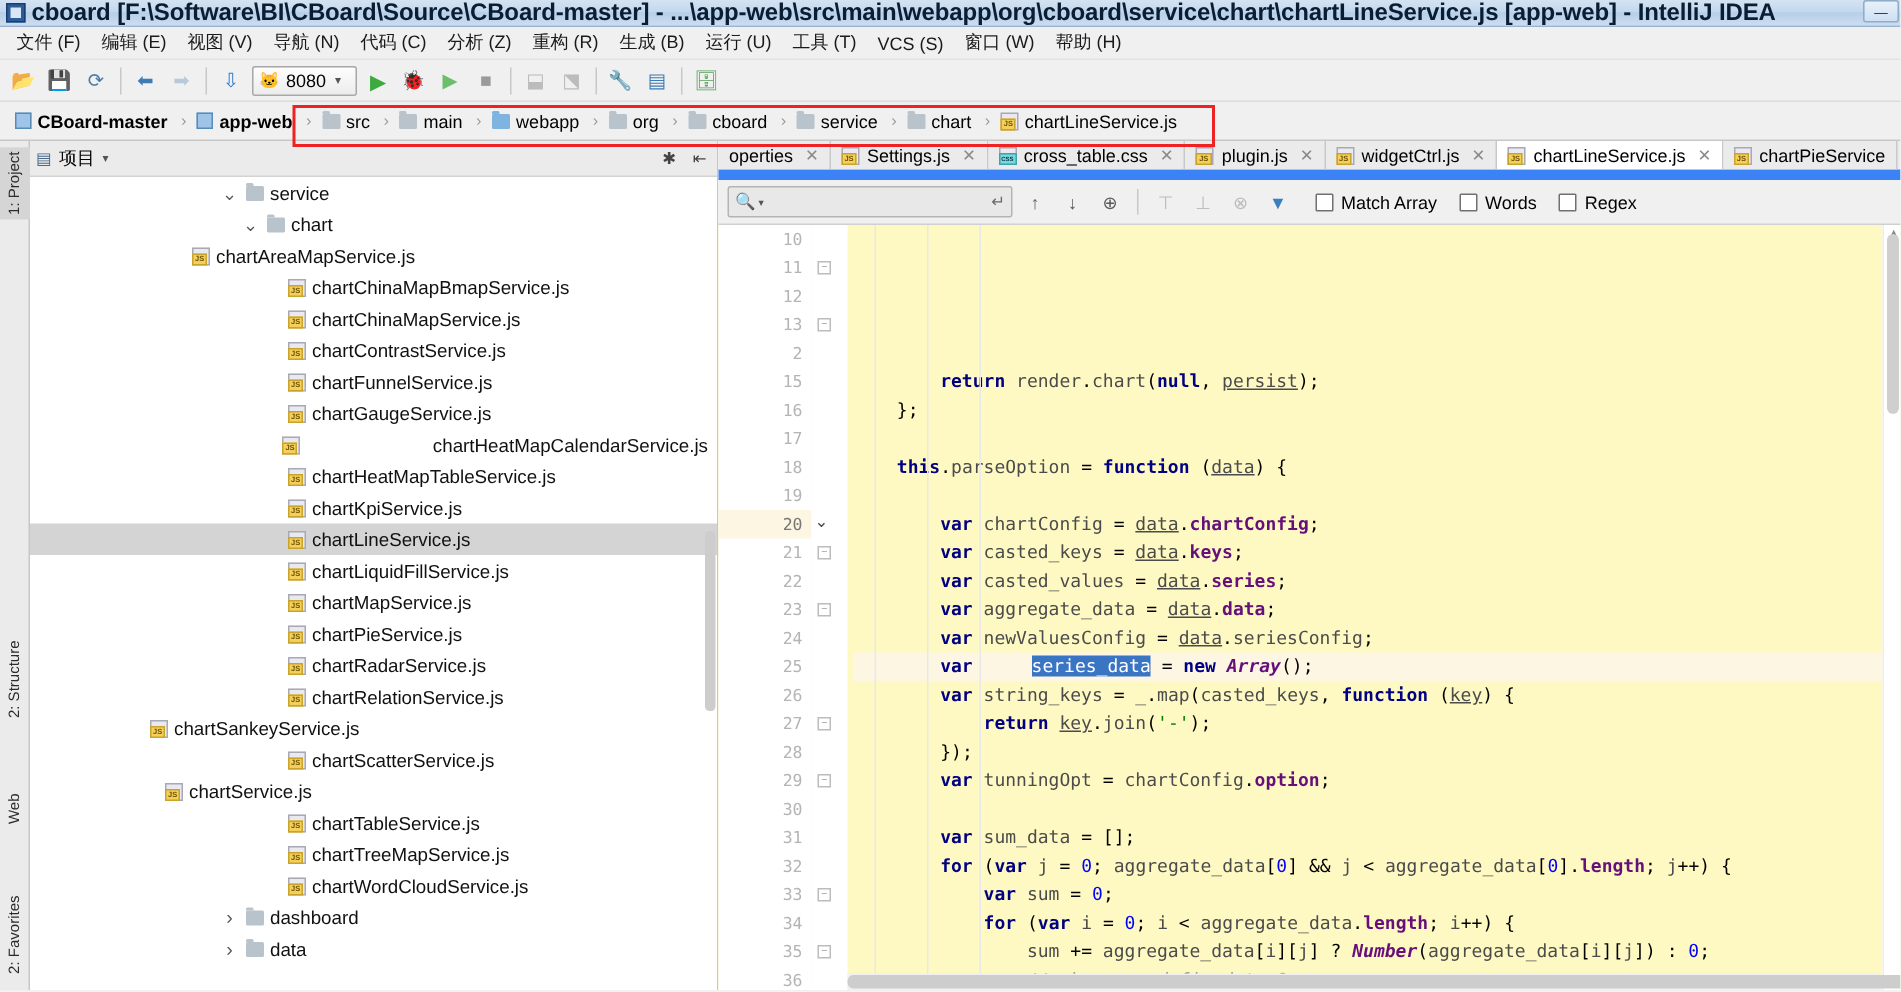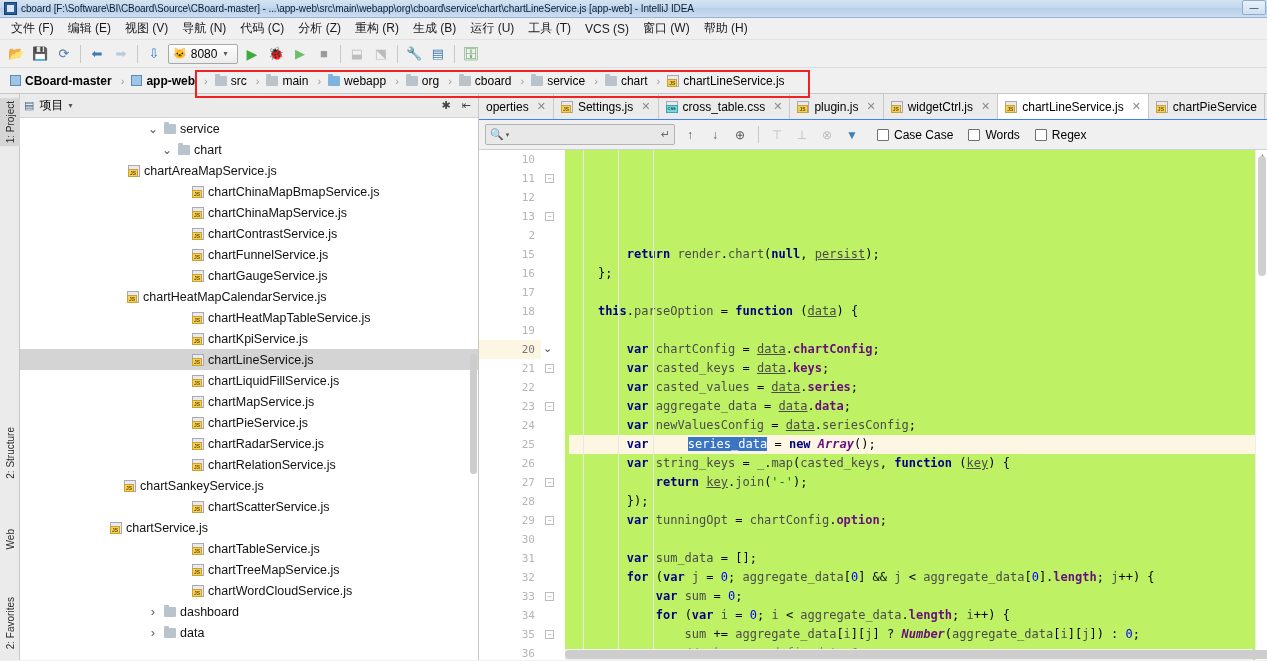--- a/index.html
+++ b/index.html
@@ -27,22 +27,23 @@
     width: 13px; height: 13px; margin-right: 4px; margin-left: 2px;
     background: #2c5d9b;
     border: 1px solid #1b3f6d;
     position: relative;
   }
   .title-ico::after {
     content: ""; position: absolute; left: 2px; top: 2px;
     width: 7px; height: 7px; background: #d8e6f5;
   }
   .title-text {
-    font-size: 10px; color: #0b1d33; white-space: nowrap;
+    font-size: 16px; color: #0b1d33; white-space: nowrap;
     letter-spacing: -0.1px;
+    font-weight: bold;
   }
   .win-buttons { position: absolute; right: 1px; top: 0px; display: flex; gap: 1px; }
   .win-btn {
     width: 24px; height: 15px;
     background: linear-gradient(to bottom,#e8f1fa,#cfe0f2);
     border: 1px solid #8fadc9; border-radius: 2px;
     display: flex; align-items: center; justify-content: center;
     font-size: 9px; color: #123;
   }
 
@@ -176,21 +177,21 @@
 
   .tree-scroll {
     position: absolute; right: 1px; top: 236px;
     width: 7px; height: 120px; background: #cdcdcd; border-radius: 3px;
   }
 
   
   .editor-col { flex: 1; display: flex; flex-direction: column; min-width: 0; background: #fff; }
 
   .tabbar {
-    height: 26px; background: #ebebeb; border-bottom: 1px solid #3b82f6;
+    height: 26px; background: #ebebeb; border-bottom: 7px solid #3b82f6;
     display: flex; align-items: stretch; overflow: hidden;
   }
   .etab {
     display: flex; align-items: center; gap: 5px;
     padding: 0 7px; font-size: 12px; white-space: nowrap;
     border-right: 1px solid #c9c9c9; background: #ebebeb; cursor: default;
   }
   .etab.active { background: #fff; }
   .etab .x { font-size: 11px; color: #8a8a8a; margin-left: 3px; }
   .css-ico {
@@ -227,21 +228,21 @@
   .fb-check {
     display: flex; align-items: center; gap: 5px; margin-left: 10px;
     font-size: 12px; cursor: default;
   }
   .cbox {
     width: 12px; height: 12px; border: 1px solid #707070; background: #fff;
     border-radius: 1px; flex: none;
   }
 
   
-  .code-wrap { flex: 1; display: flex; overflow: hidden; background: #bef264; position: relative; }
+  .code-wrap { flex: 1; display: flex; overflow: hidden; background: #fef9c3; position: relative; }
   .gutter {
     width: 62px; flex: none; background: #fff; border-right: 0;
     position: relative;
   }
   .gutter-line {
     height: 19px; display: flex; align-items: center;
     justify-content: flex-end; padding-right: 6px;
     font-family: "DejaVu Sans Mono", monospace;
     font-size: 11px; color: #b5b5b5;
   }
@@ -467,21 +468,21 @@
           <div class="tree-row" style="padding-left: 154px;">
             <span class="tw"></span>
             <span class="js-ico"></span>
             <span class="tree-label">chartFunnelService.js</span>
           </div>
           <div class="tree-row" style="padding-left: 154px;">
             <span class="tw"></span>
             <span class="js-ico"></span>
             <span class="tree-label">chartGaugeService.js</span>
           </div>
-          <div class="tree-row" style="padding-left: 89px;">
+          <div class="tree-row" style="padding-left: 66px; justify-content: space-between;">
             <span class="tw"></span>
             <span class="js-ico"></span>
             <span class="tree-label">chartHeatMapCalendarService.js</span>
           </div>
           <div class="tree-row" style="padding-left: 154px;">
             <span class="tw"></span>
             <span class="js-ico"></span>
             <span class="tree-label">chartHeatMapTableService.js</span>
           </div>
           <div class="tree-row" style="padding-left: 154px;">
@@ -512,21 +513,21 @@
           <div class="tree-row" style="padding-left: 154px;">
             <span class="tw"></span>
             <span class="js-ico"></span>
             <span class="tree-label">chartRadarService.js</span>
           </div>
           <div class="tree-row" style="padding-left: 154px;">
             <span class="tw"></span>
             <span class="js-ico"></span>
             <span class="tree-label">chartRelationService.js</span>
           </div>
-          <div class="tree-row" style="padding-left: 86px;">
+          <div class="tree-row" style="padding-left: 62px;">
             <span class="tw"></span>
             <span class="js-ico"></span>
             <span class="tree-label">chartSankeyService.js</span>
           </div>
           <div class="tree-row" style="padding-left: 154px;">
             <span class="tw"></span>
             <span class="js-ico"></span>
             <span class="tree-label">chartScatterService.js</span>
           </div>
           <div class="tree-row" style="padding-left: 72px;">
@@ -611,21 +612,21 @@
         <div class="fb-ico">↑</div>
         <div class="fb-ico">↓</div>
         <div class="fb-ico">⊕</div>
         <div class="fb-sep"></div>
         <div class="fb-ico dim">⊤</div>
         <div class="fb-ico dim">⊥</div>
         <div class="fb-ico dim">⊗</div>
         <div class="fb-ico filter">▼</div>
         <label class="fb-check">
           <span class="cbox"></span>
-          <span>Case Case</span>
+          <span>Match Array</span>
         </label>
         <label class="fb-check">
           <span class="cbox"></span>
           <span>Words</span>
         </label>
         <label class="fb-check">
           <span class="cbox"></span>
           <span>Regex</span>
         </label>
       </div>

